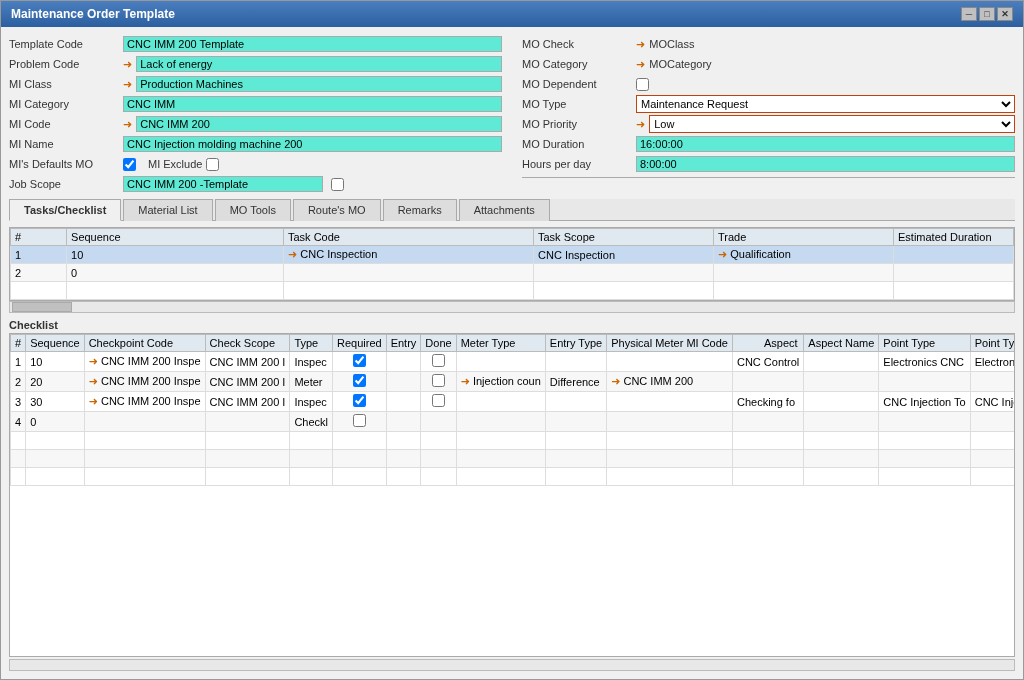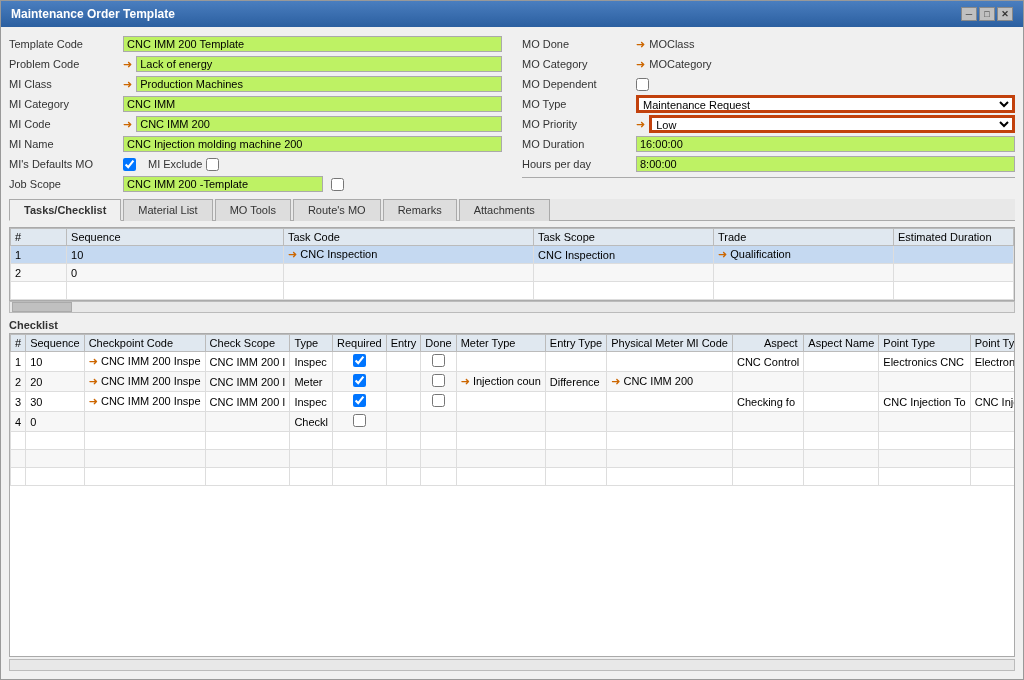--- a/index.html
+++ b/index.html
@@ -85,21 +85,21 @@
 
     .form-value {
       flex: 1;
       font-size: 11px;
       color: #333;
     }
 
     .form-input {
       height: 16px;
       border: 1px solid #aaa;
-      background: #bef264;
+      background: #5eead4;
       padding: 1px 3px;
       font-size: 11px;
       flex: 1;
     }
 
     .form-input-wide {
       width: 180px;
     }
 
     .arrow-icon {
@@ -108,21 +108,21 @@
       flex-shrink: 0;
     }
 
     .checkbox-small {
       width: 13px;
       height: 13px;
     }
 
     .select-input {
       height: 18px;
-      border: 3px solid #c2410c;
+      border: 1px solid #c2410c;
       background: white;
       font-size: 11px;
       flex: 1;
     }
 
     .separator-line {
       border-bottom: 1px solid #aaa;
       margin: 2px 0;
     }
 
@@ -306,21 +306,21 @@
         </div>
         <div class="form-row">
           <span class="form-label">Job Scope</span>
           <input class="form-input" type="text" value="CNC IMM 200 -Template" style="width: 200px; flex: 0 0 auto;">
           <input type="checkbox" class="checkbox-small" style="margin-left: 4px;">
         </div>
       </div>
 
       <div class="form-column">
         <div class="form-row">
-          <span class="form-label">MO Done</span>
+          <span class="form-label">MO Check</span>
           <span class="arrow-icon">➜</span>
           <span class="form-value">MOClass</span>
         </div>
         <div class="form-row">
           <span class="form-label">MO Category</span>
           <span class="arrow-icon">➜</span>
           <span class="form-value">MOCategory</span>
         </div>
         <div class="form-row">
           <span class="form-label">MO Dependent</span>

